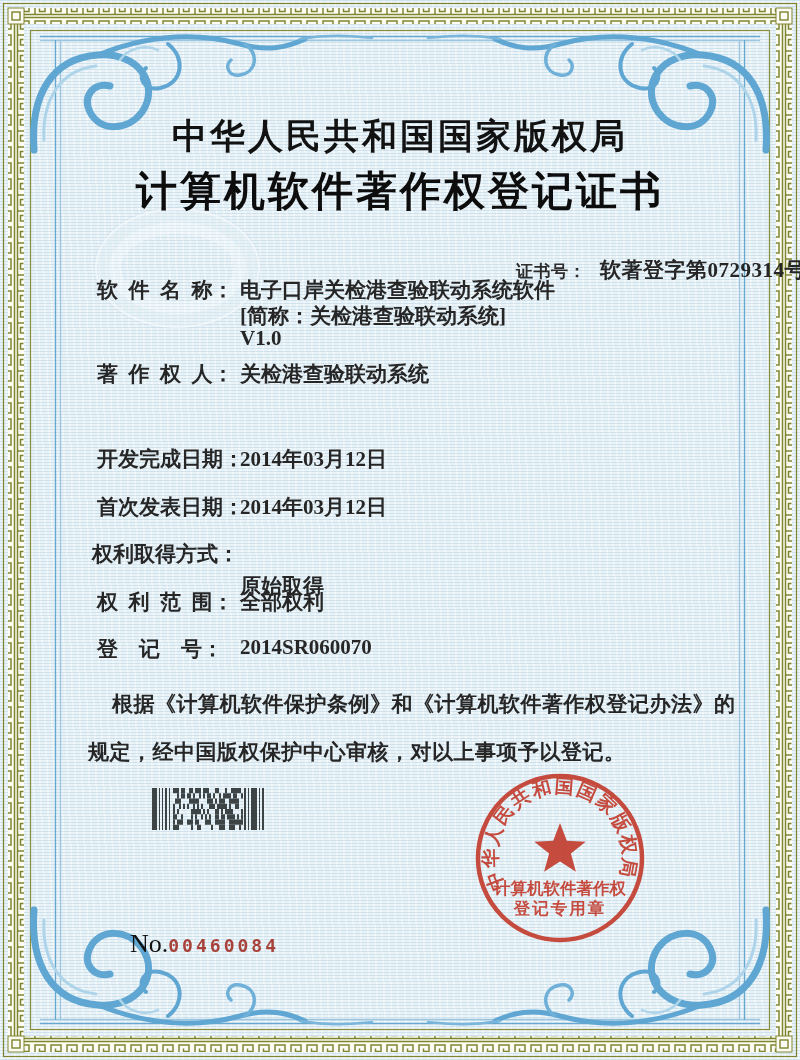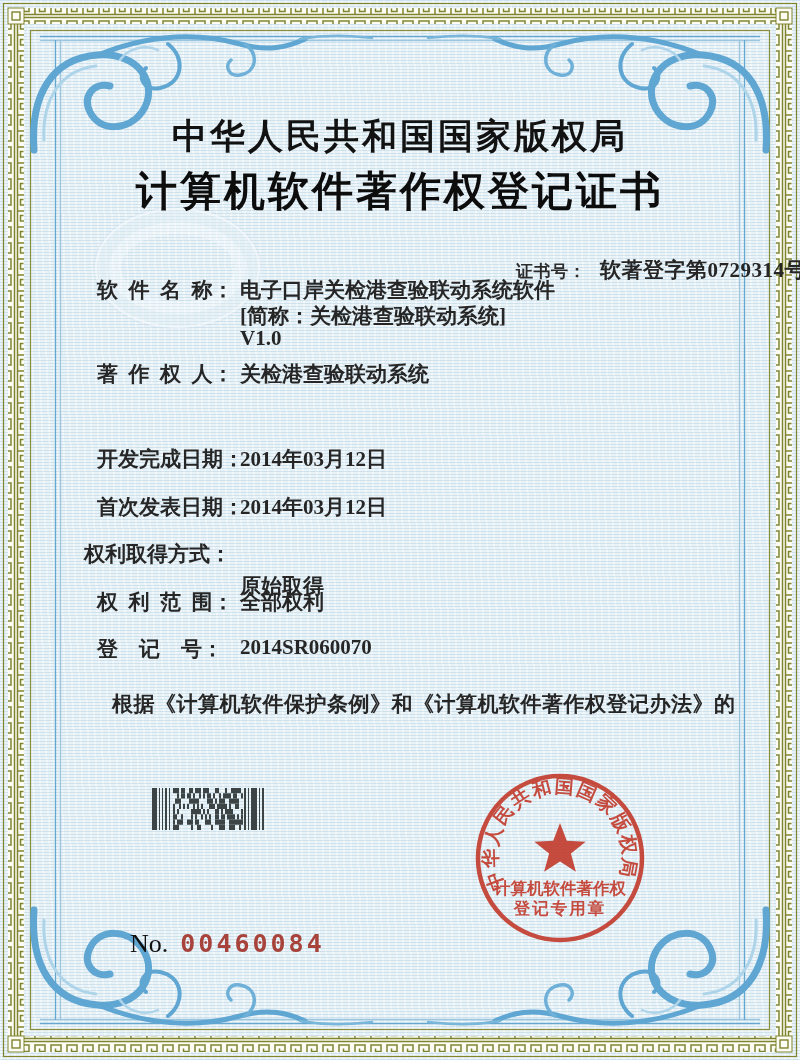--- a/index.html
+++ b/index.html
@@ -33,21 +33,21 @@
     font-size:17px;font-weight:700;color:#2c2c2c;letter-spacing:0.5px;white-space:pre;
   }
   .certno .val{margin-left:14px;}
   .lab{position:absolute;z-index:2;font-size:21px;font-weight:700;color:#262626;white-space:pre;}
   .val{font-size:21px;font-weight:700;color:#262626;white-space:pre;}
   .vabs{position:absolute;z-index:2;}
   .stmt{position:absolute;z-index:2;font-size:21px;font-weight:700;color:#262626;letter-spacing:0.5px;}
   .serial{position:absolute;left:130px;top:929px;z-index:3;font-size:26px;color:#111;}
   .serial .num{
     font-family:"DejaVu Sans Mono","Liberation Mono",monospace;
-    font-size:25px;color:#a8433b;letter-spacing:3px;margin-left:12px;font-weight:700;
+    font-size:18px;color:#a8433b;letter-spacing:3px;font-weight:700;
   }
   .issue-date{
     position:absolute;left:486px;top:936px;z-index:4;font-size:23px;font-weight:700;
     color:#1f1f1f;letter-spacing:1px;
   }
   .seal{position:absolute;left:468px;top:766px;z-index:3;opacity:0.9;}
   .barcode{position:absolute;left:152px;top:788px;z-index:2;}
 </style>
 </head>
 <body>
@@ -128,30 +128,31 @@
 
   <div class="lab" style="left:97px;top:360px;">著  作  权  人：</div>
   <div class="vabs val" style="left:240px;top:360px;">关检港查验联动系统</div>
 
   <div class="lab" style="left:97px;top:445px;">开发完成日期：</div>
   <div class="vabs val" style="left:240px;top:445px;">2014年03月12日</div>
 
   <div class="lab" style="left:97px;top:493px;">首次发表日期：</div>
   <div class="vabs val" style="left:240px;top:493px;">2014年03月12日</div>
 
-  <div class="lab" style="left:84px;top:540px;">权利取得方式：</div>
+  <div class="lab" style="left:92px;top:540px;">权利取得方式：</div>
   <div class="vabs val" style="left:240px;top:540px;margin-top:32px;">原始取得</div>
 
   <div class="lab" style="left:97px;top:588px;">权  利  范  围：</div>
   <div class="vabs val" style="left:240px;top:588px;">全部权利</div>
 
   <div class="lab" style="left:97px;top:635px;">登    记    号：</div>
   <div class="vabs val" style="left:240px;top:635px;">2014SR060070</div>
 
   <div class="stmt" style="left:112px;top:690px;">根据《计算机软件保护条例》和《计算机软件著作权登记办法》的</div>
+  <div class="stmt" style="left:88px;top:738px;">规定，经中国版权保护中心审核，对以上事项予以登记。</div>
 
   <svg class="barcode" width="114" height="42" viewBox="0 0 114 42">
     <g id="bc" fill="#3c4446">
         <rect x="0" y="0" width="5" height="42"></rect>
         <rect x="7" y="0" width="1" height="42"></rect>
         <rect x="10" y="0" width="1" height="42"></rect>
         <rect x="13" y="0" width="2" height="42"></rect>
         <rect x="17" y="0" width="1" height="42"></rect>
         <rect x="92" y="0" width="2" height="42"></rect>
         <rect x="96" y="0" width="1" height="42"></rect>

